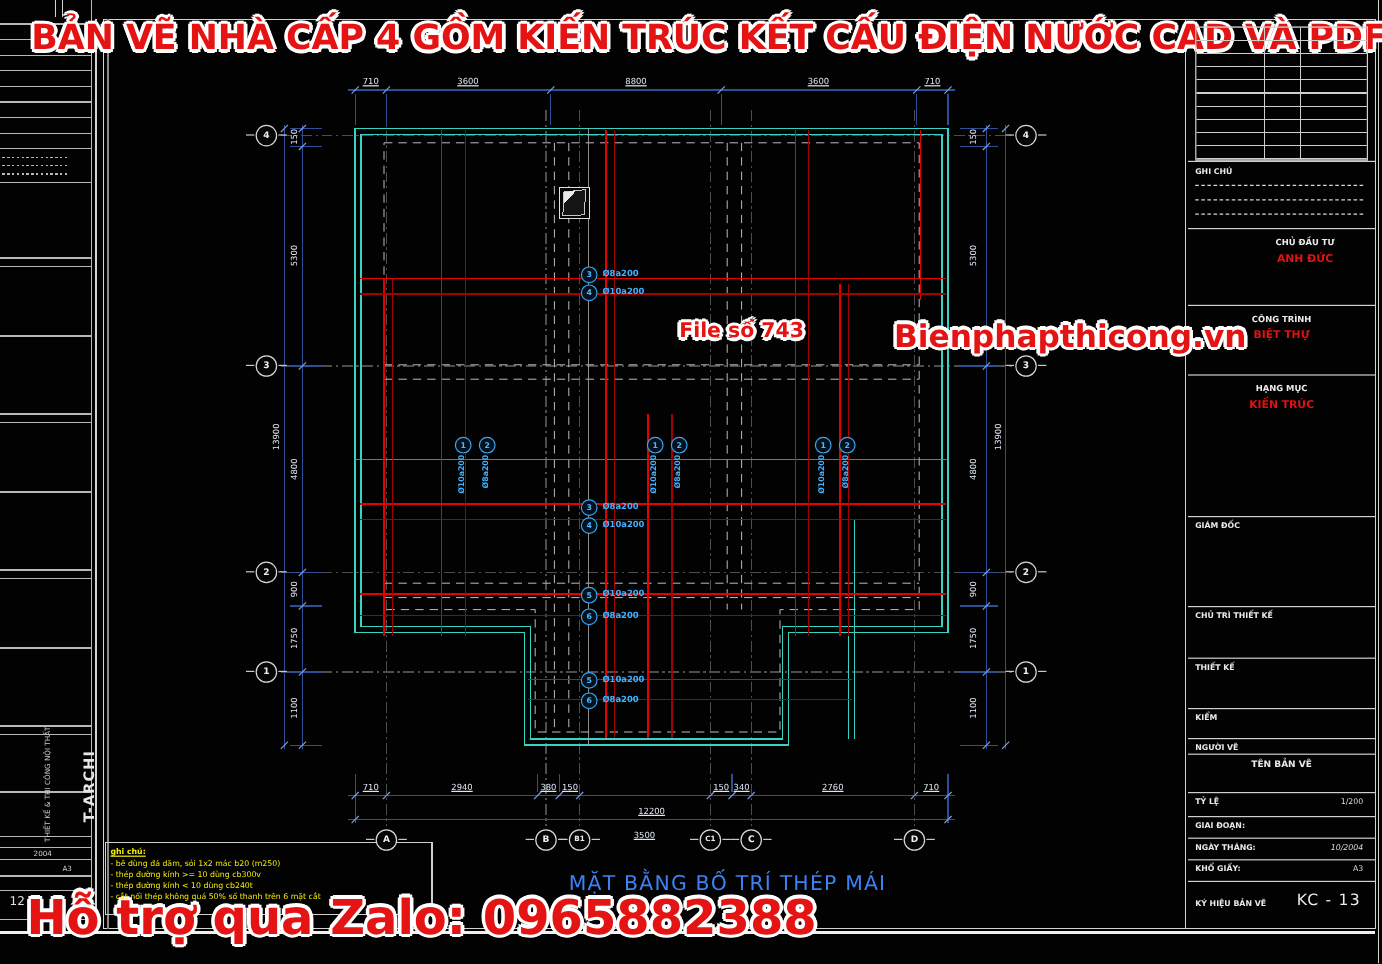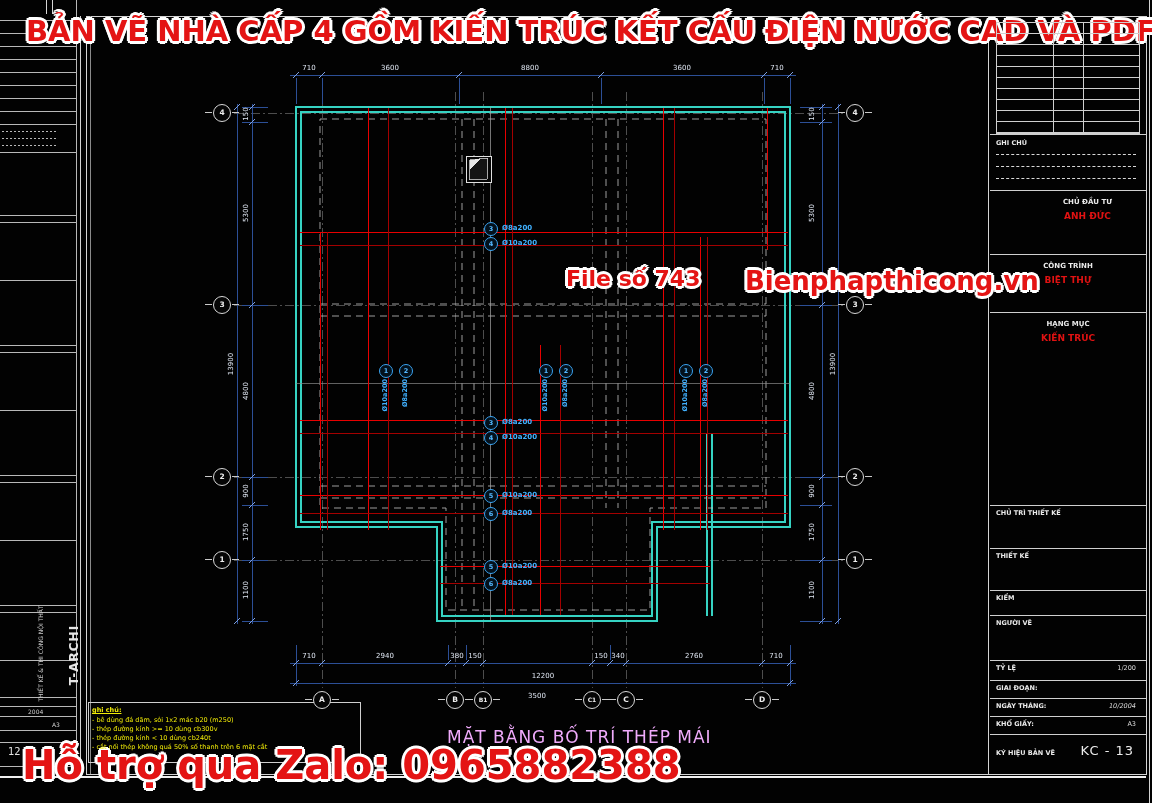--- a/index.html
+++ b/index.html
@@ -1,42 +1,42 @@
 <!DOCTYPE html>
 <html><head>
 <meta charset="utf-8">
 <style>
   html,body{margin:0;padding:0;background:#000;}
   .stage{position:relative;width:1152px;height:803px;background:#020202;overflow:hidden;
          font-family:"DejaVu Sans","Liberation Sans",sans-serif;}
   .abs{position:absolute;}
   svg{position:absolute;left:0;top:0;}
   
-  .dimt{position:absolute;color:#dfe6f2;font-size:7px;line-height:7px;transform:translateX(-50%);white-space:nowrap;}
+  .dimt{position:absolute;color:#dfe6f2;font-size:7px;line-height:7px;transform:translateX(-50%);white-space:nowrap;text-decoration:underline;}
   .dimv{position:absolute;color:#dfe6f2;font-size:7px;line-height:7px;transform:translate(-50%,-50%) rotate(-90deg);white-space:nowrap;}
   
   .bub{position:absolute;width:16px;height:16px;margin:-9px 0 0 -9px;border:1px solid #d8d8d8;border-radius:50%;
        background:#050505;color:#ededed;font-size:7.5px;font-weight:bold;line-height:16px;text-align:center;}
   .bub::before,.bub::after{content:"";position:absolute;top:7px;width:7px;height:1px;background:#c9c9c9;}
   .bub::before{left:-9px}.bub::after{right:-9px}
   
   .co{position:absolute;width:12px;height:12px;margin:-6px 0 0 -6px;border:1px solid #3aa4f2;border-radius:50%;
       background:#03111c;color:#54b8ff;font-size:6.5px;font-weight:bold;line-height:12px;text-align:center;}
   .colb{position:absolute;color:#41b1ff;font-size:7px;font-weight:bold;line-height:7px;white-space:nowrap;}
   .colbv{position:absolute;color:#41b1ff;font-size:6.5px;font-weight:bold;white-space:nowrap;
          writing-mode:vertical-rl;transform:rotate(180deg);}
   
   .redout{position:absolute;color:#e41414;font-weight:bold;white-space:nowrap;
           text-shadow:3px 0 0 #fff,-3px 0 0 #fff,0 3px 0 #fff,0 -3px 0 #fff,
                       2px 2px 0 #fff,-2px 2px 0 #fff,2px -2px 0 #fff,-2px -2px 0 #fff;}
   
   .note{position:absolute;color:#f2ec07;font-size:6.5px;line-height:8px;white-space:nowrap;}
   .noteh{text-decoration:underline;font-weight:bold;}
   
-  .plantitle{position:absolute;color:#f0abfc;font-size:17px;letter-spacing:1px;white-space:nowrap;}
+  .plantitle{position:absolute;color:#3b82f6;font-size:17px;letter-spacing:1px;white-space:nowrap;margin-left:27px;}
   
   .tb{position:absolute;border-top:1px solid #cfcfcf;left:990px;width:156px;box-sizing:border-box;}
   .tbl{color:#eaeaea;font-size:6.5px;font-weight:bold;}
   .tbc{text-align:center;}
   .tbred{color:#e01212;font-size:9px;font-weight:bold;text-align:center;}
   .tbrow{position:absolute;left:990px;width:156px;border-top:1px solid #cfcfcf;box-sizing:border-box;
          padding:3px 6px 0 6px;color:#eaeaea;font-size:6.5px;font-weight:bold;}
   .tbval{position:absolute;right:10px;top:3px;font-weight:normal;color:#dedede;}
   .revtable{position:absolute;left:996px;top:22px;width:142px;height:110px;border:1px solid #cfcfcf;
      background-image:
@@ -212,21 +212,21 @@
       <polygon points="470,160 488,158 487,179 469,180" fill="#141414" stroke="#cfcfcf" stroke-width="0.8"></polygon>
       <polygon points="470,160 480,159 470,170" fill="#e8e8e8"></polygon>
     </g>
 
     <g stroke="#cfcfcf" fill="none">
       <rect x="88" y="702" width="272" height="60"></rect>
     </g>
   </svg>
 
   <div class="redout" style="left:26px;top:14px;font-size:29px;">BẢN VẼ NHÀ CẤP 4 GỒM KIẾN TRÚC KẾT CẤU ĐIỆN NƯỚC CAD VÀ PDF</div>
-  <div class="redout" style="left:566px;top:266px;font-size:22px;">File số 743</div>
+  <div class="redout" style="left:566px;top:266px;font-size:17px;">File số 743</div>
   <div class="redout" style="left:745px;top:266px;font-size:26px;">Bienphapthicong.vn</div>
   <div class="redout" style="left:22px;top:742px;font-size:40px;">Hỗ trợ qua Zalo: 0965882388</div>
 
   <div class="plantitle" style="left:447px;top:727px;">MẶT BẰNG BỐ TRÍ THÉP MÁI</div>
 
   <span class="dimt" style="left:309px;top:65px;">710</span>
   <span class="dimt" style="left:390px;top:65px;">3600</span>
   <span class="dimt" style="left:530px;top:65px;">8800</span>
   <span class="dimt" style="left:682px;top:65px;">3600</span>
   <span class="dimt" style="left:777px;top:65px;">710</span>
@@ -332,31 +332,37 @@
   <div class="tb" style="top:254px;height:58px;">
     <div class="tbl tbc" style="margin-top:7px;font-size:7px;">CÔNG TRÌNH</div>
     <div class="tbred" style="margin-top:5px;">BIỆT THỰ</div>
   </div>
 
   <div class="tb" style="top:312px;height:118px;">
     <div class="tbl tbc" style="margin-top:7px;font-size:7px;">HẠNG MỤC</div>
     <div class="tbred" style="margin-top:5px;">KIẾN TRÚC</div>
   </div>
 
+  <div class="tbrow" style="top:430px;height:75px;">
+    <span>GIÁM ĐỐC</span>
+  </div>
   <div class="tbrow" style="top:505px;height:43px;">
     <span>CHỦ TRÌ THIẾT KẾ</span>
   </div>
   <div class="tbrow" style="top:548px;height:42px;">
     <span>THIẾT KẾ</span>
   </div>
   <div class="tbrow" style="top:590px;height:25px;">
     <span>KIỂM</span>
   </div>
   <div class="tbrow" style="top:615px;height:13px;">
     <span>NGƯỜI VẼ</span>
+  </div>
+  <div class="tbrow" style="top:628px;height:32px;text-align:center;">
+    <span style="font-size:7.5px;">TÊN BẢN VẼ</span>
   </div>
   <div class="tbrow" style="top:660px;height:20px;">
     <span>TỶ LỆ</span>
     <span class="tbval">1/200</span>
   </div>
   <div class="tbrow" style="top:680px;height:18px;">
     <span>GIAI ĐOẠN:</span>
   </div>
   <div class="tbrow" style="top:698px;height:18px;">
     <span>NGÀY THÁNG:</span>

